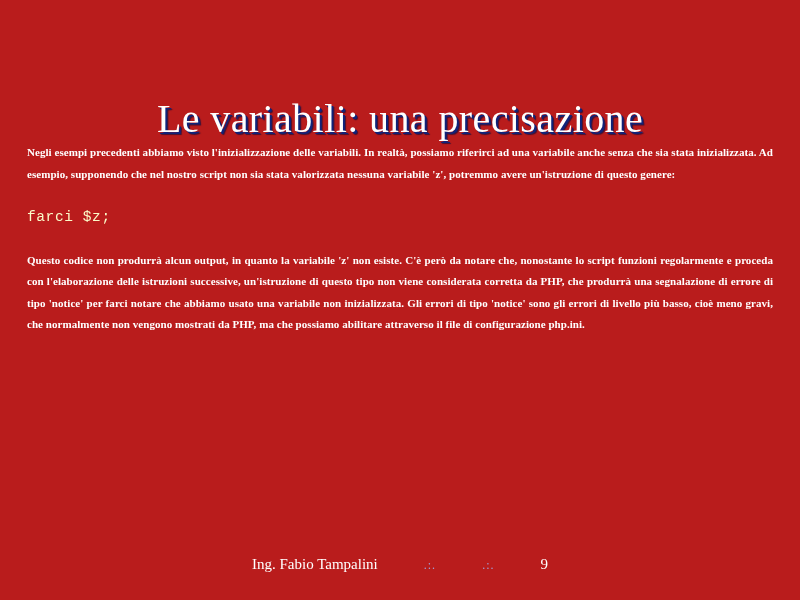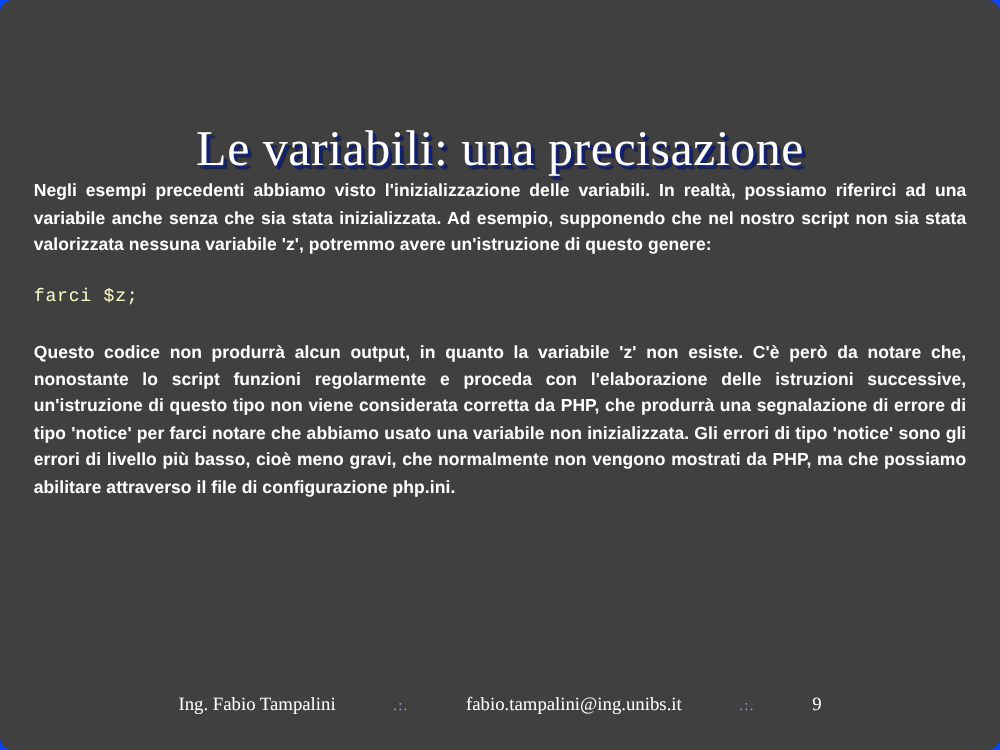--- a/index.html
+++ b/index.html
@@ -10,23 +10,22 @@
     width: 800px;
     height: 600px;
     overflow: hidden;
     background: #0a44fb;
     font-family: "Liberation Sans", sans-serif;
   }
   .slide {
     position: relative;
     width: 800px;
     height: 600px;
-    background: #404040;
+    background: #b91c1c;
     box-sizing: border-box;
-    border-radius: 10px;
   }
   .slide-title {
     position: absolute;
     left: 0;
     top: 68px;
     width: 800px;
     text-align: center;
     font-family: "Liberation Serif", serif;
     font-size: 40px;
     font-weight: normal;
@@ -37,22 +36,22 @@
   }
   .body-area {
     position: absolute;
     left: 27px;
     top: 142px;
     width: 746px;
   }
   p.para {
     margin: 0 0 0 0;
     color: #ffffff;
-    font-family: Liberation Sans, sans-serif;
-    font-size: 14px;
+    font-family: Liberation Serif, serif;
+    font-size: 11px;
     font-weight: bold;
     line-height: 21.5px;
     text-align: justify;
     text-justify: inter-word;
     letter-spacing: 0.05px;
   }
   .spacer-line {
     height: 21.5px;
   }
   .code-line {
@@ -116,18 +115,17 @@
     <p class="para">Questo codice non produrrà alcun output, in quanto la variabile 'z' non esiste. C'è però da notare che, nonostante lo script funzioni regolarmente e proceda con l'elaborazione delle istruzioni successive, un'istruzione di questo tipo non viene considerata corretta da PHP, che produrrà una segnalazione di errore di tipo 'notice' per farci notare che abbiamo usato una variabile non inizializzata. Gli errori di tipo 'notice' sono gli errori di livello più basso, cioè meno gravi, che normalmente non vengono mostrati da PHP, ma che possiamo abilitare attraverso il file di configurazione php.ini.</p>
 
     <div class="spacer-line"></div>
 
 
   </div>
 
   <div class="footer">
     <span class="f-name">Ing. Fabio Tampalini</span>
     <span class="f-sep">.:.</span>
-    <span class="f-mail">fabio.tampalini@ing.unibs.it</span>
     <span class="f-sep2">.:.</span>
     <span class="f-page">9</span>
   </div>
 
 </div>
 
 </body></html>

